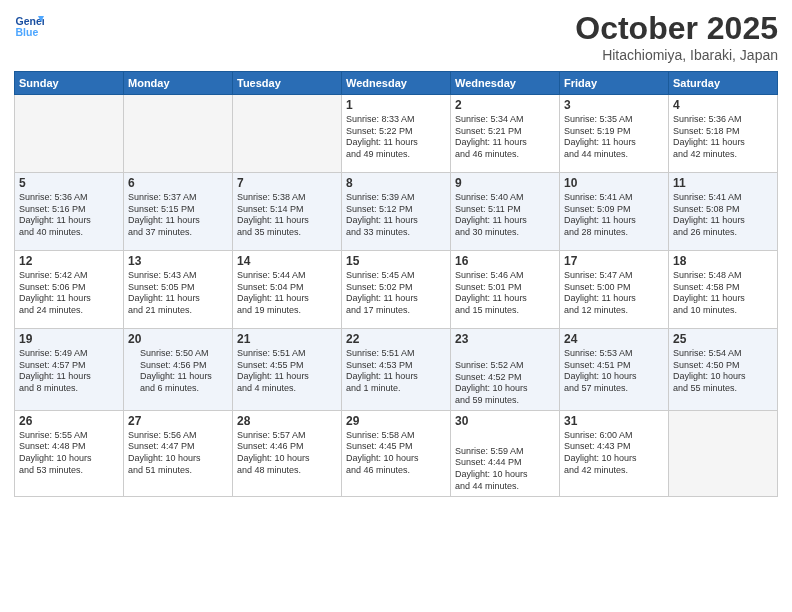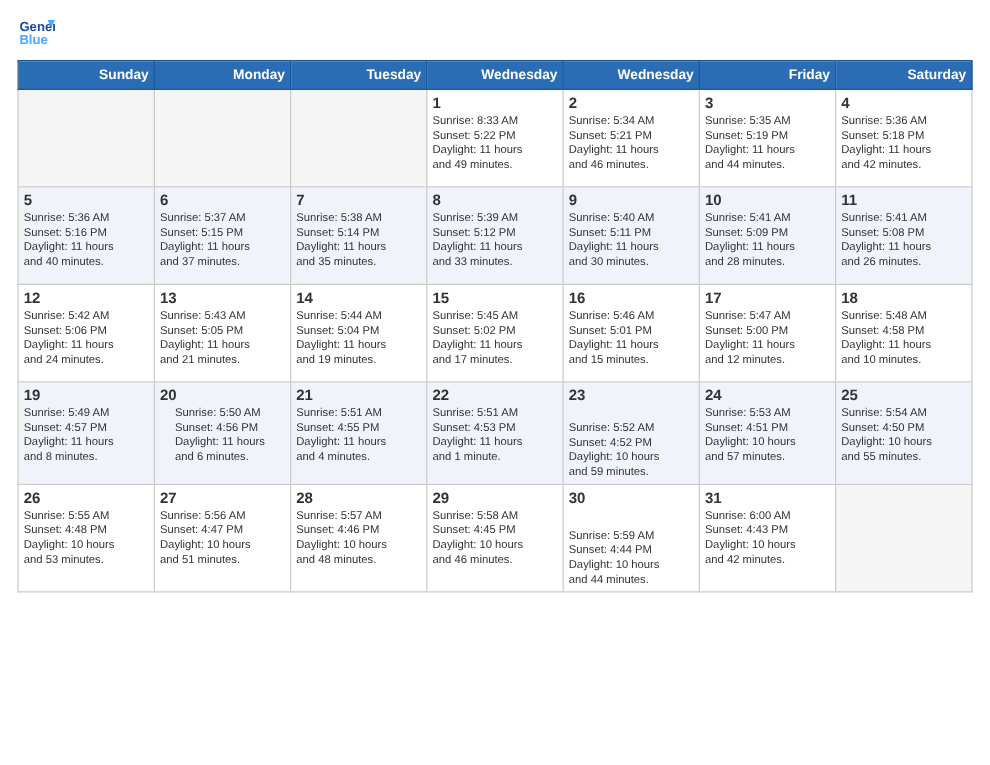--- a/index.html
+++ b/index.html
@@ -43,21 +43,21 @@
     }
     .calendar {
       width: 100%;
       border-collapse: collapse;
     }
     .calendar th {
       background: #2a6db5;
       color: #fff;
       font-size: 11px;
       padding: 5px 4px;
-      text-align: right;
+      text-align: left;
       border: 1px solid #1a5a9a;
     }
     .calendar td {
       border: 1px solid #ccc;
       vertical-align: top;
       padding: 3px 4px;
       font-size: 9.5px;
       color: #333;
       width: calc(100%/7);
       height: 78px;
@@ -92,20 +92,22 @@
 <div class="container">
   <div class="header">
     <div class="logo">
       <svg class="logo-icon" viewBox="0 0 40 40" xmlns="http://www.w3.org/2000/svg">
         <text x="2" y="20" font-size="14" font-weight="bold" fill="#1a4fa0">General</text>
         <text x="2" y="34" font-size="14" font-weight="bold" fill="#4da6ff">Blue</text>
         <polygon points="32,8 40,8 36,16" fill="#4da6ff"></polygon>
       </svg>
     </div>
     <div class="title-block">
+      <div class="month-title">October 2025</div>
+      <div class="location">Hitachiomiya, Ibaraki, Japan</div>
     </div>
   </div>
 
   <table class="calendar">
     <thead>
       <tr>
         <th>Sunday</th>
         <th>Monday</th>
         <th>Tuesday</th>
         <th>Wednesday</th>

